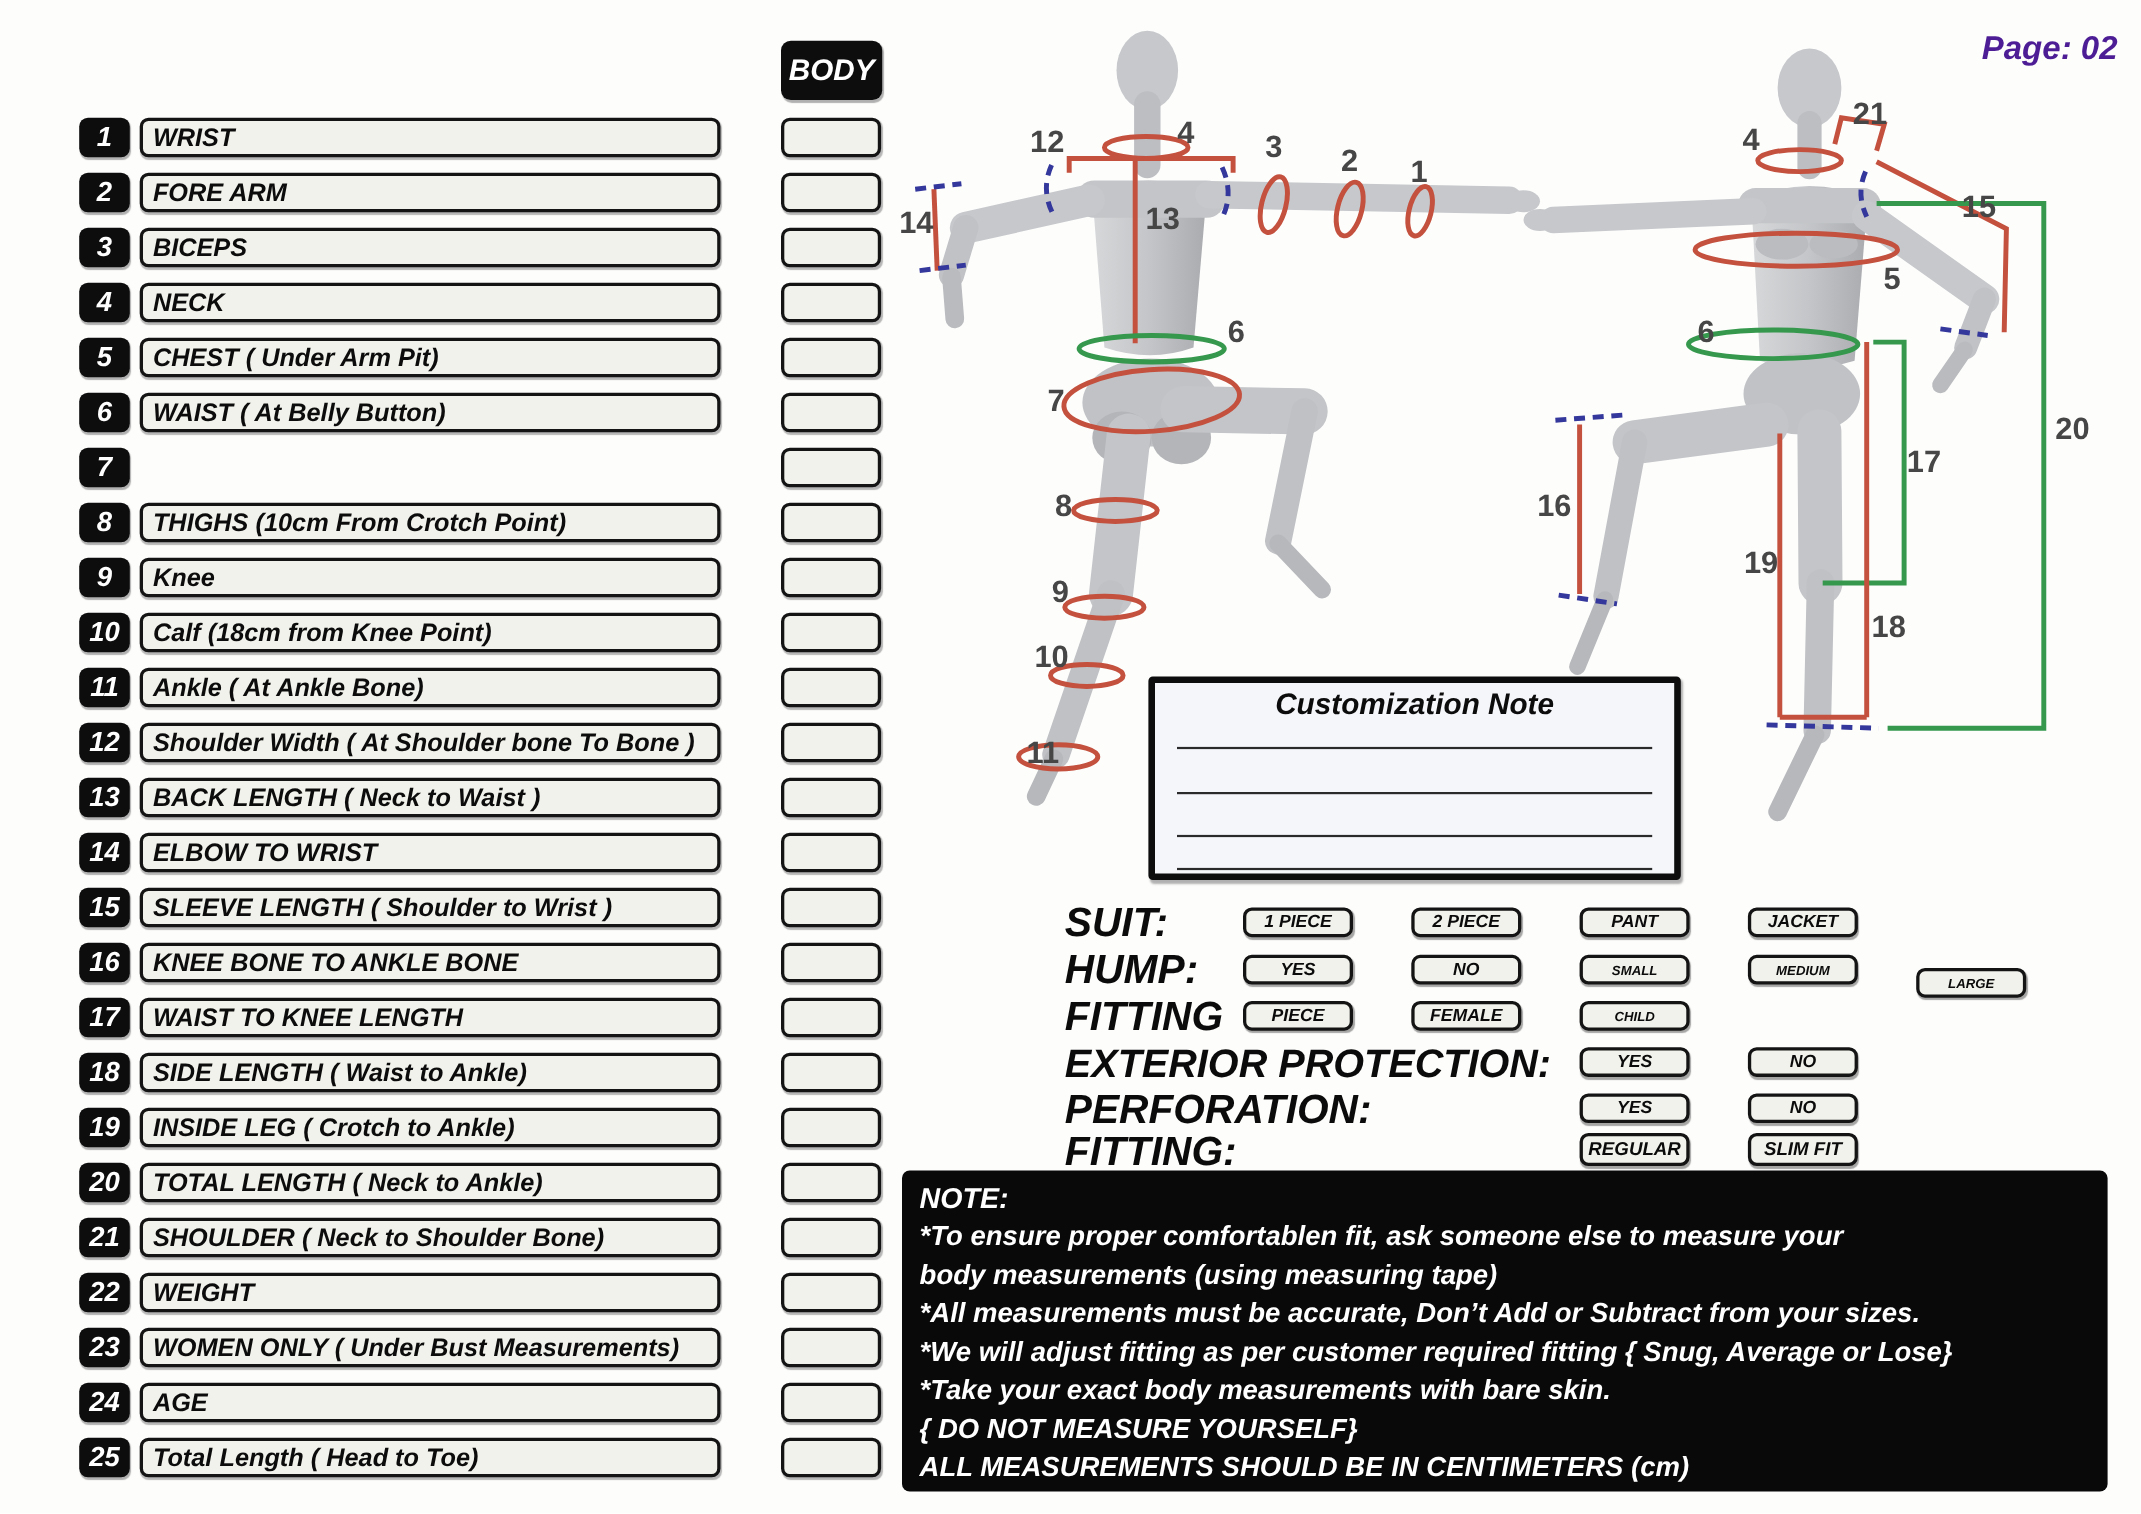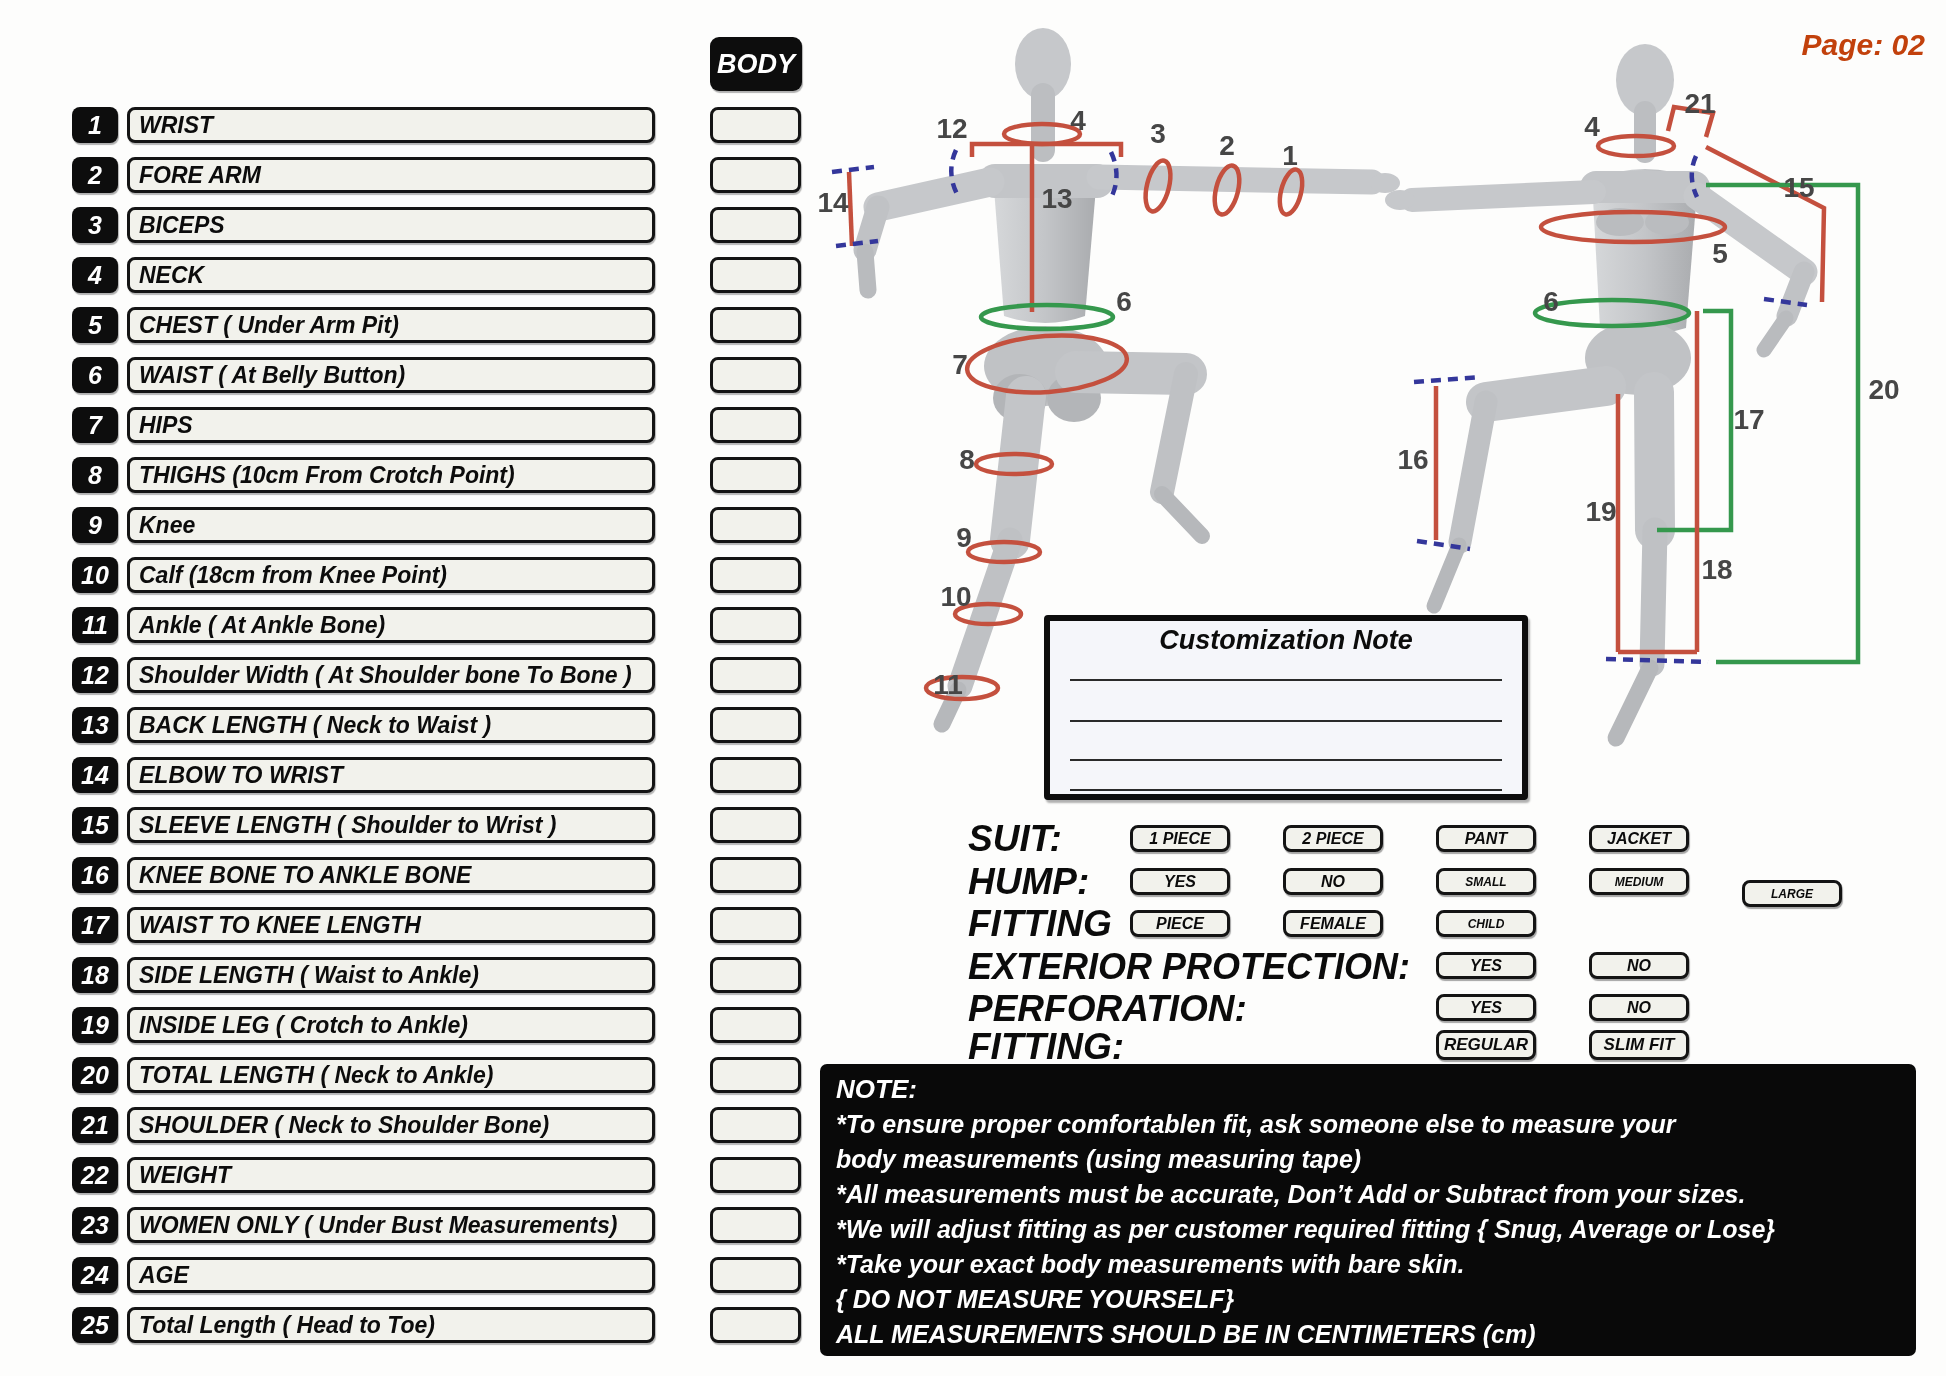--- a/index.html
+++ b/index.html
@@ -20,21 +20,21 @@
   .badge{position:absolute;left:72px;top:0;width:46px;height:36px;background:#0d0d0d;border-radius:8px;
     color:#fff;font-style:italic;font-weight:bold;font-size:25px;display:flex;align-items:center;justify-content:center;
     box-shadow:1px 2px 1px rgba(0,0,0,.3);}
   .lbox{position:absolute;left:127px;top:0;width:528px;height:36px;background:#f2f2ec;border:3px solid #141414;border-radius:8px;
     box-sizing:border-box;display:flex;align-items:center;padding-left:9px;font-style:italic;font-weight:bold;font-size:23px;color:#0c0c0c;
     white-space:nowrap;box-shadow:1px 2px 1px rgba(0,0,0,.28);}
   .vbox{position:absolute;left:710px;top:0;width:91px;height:36px;background:#f2f2ec;border:3px solid #141414;border-radius:8px;
     box-sizing:border-box;box-shadow:1px 2px 1px rgba(0,0,0,.28);}
 
   
-  .page-num{position:absolute;left:1745px;top:28px;width:180px;text-align:right;font-style:italic;font-weight:bold;font-size:30px;color:#c2410c;}
+  .page-num{position:absolute;left:1745px;top:28px;width:180px;text-align:right;font-style:italic;font-weight:bold;font-size:30px;color:#4c1d95;}
 
   
   .figs{position:absolute;left:810px;top:20px;width:1136px;height:760px;}
   .ann{fill:none;stroke-width:4.5px;}
   .red{stroke:#c4503e;}
   .green{stroke:#35984d;}
   .navy{stroke:#34379b;stroke-dasharray:10 7;}
   .figlabel{font-family:"Liberation Sans",sans-serif;font-weight:bold;font-size:28px;fill:#464646;text-anchor:middle;}
 
   
@@ -92,21 +92,20 @@
         <div class="lbox">CHEST ( Under Arm Pit)</div>
         <div class="vbox"></div>
       </div>
     <div class="mrow">
         <div class="badge">6</div>
         <div class="lbox">WAIST ( At Belly Button)</div>
         <div class="vbox"></div>
       </div>
     <div class="mrow">
         <div class="badge">7</div>
-        <div class="lbox">HIPS</div>
         <div class="vbox"></div>
       </div>
     <div class="mrow">
         <div class="badge">8</div>
         <div class="lbox">THIGHS (10cm  From  Crotch Point)</div>
         <div class="vbox"></div>
       </div>
     <div class="mrow">
         <div class="badge">9</div>
         <div class="lbox">Knee</div>

